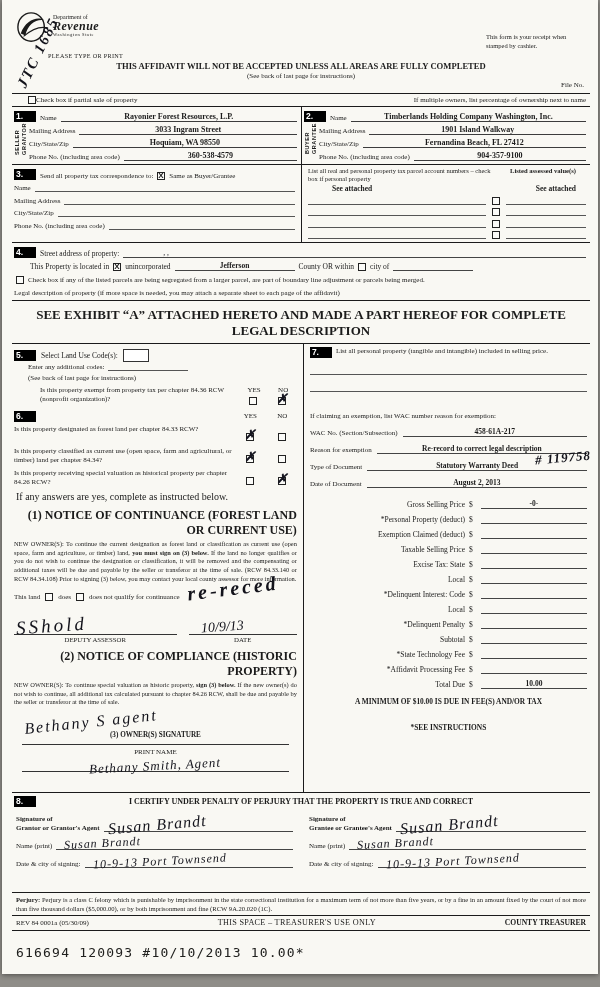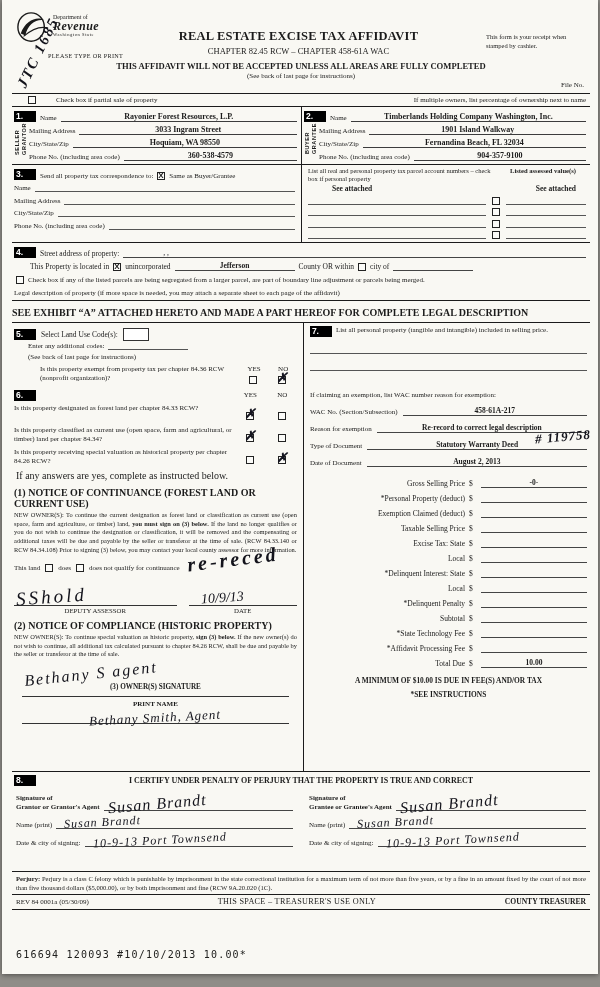--- a/index.html
+++ b/index.html
@@ -23,21 +23,21 @@
   .type-print{position:absolute;left:36px;top:48px;font-size:6.2px;letter-spacing:.3px}
   .title-block{position:absolute;left:120px;right:125px;top:25px;text-align:center}
   .form-title{font-size:12.5px;font-weight:bold;letter-spacing:.2px;white-space:nowrap}
   .form-subtitle{font-size:8.5px;margin-top:2px;white-space:nowrap}
   .receipt-note{position:absolute;right:2px;top:28px;width:102px;font-size:6.5px;line-height:1.4}
   .warning{position:absolute;left:0;right:0;top:57px;text-align:center;font-weight:bold;font-size:8.6px}
   .see-back{position:absolute;left:0;right:0;top:68px;text-align:center;font-size:7px}
   .file-no{position:absolute;right:6px;top:77px;font-size:7px}
   
   .partial-row{display:flex;justify-content:space-between;align-items:center;font-size:7px;padding:2px 4px 2px 16px;border-bottom:1px solid #1b1b1b}
-  .partial-left{display:flex;gap:20px;align-items:flex-end}
+  .partial-left{display:flex;gap:0;align-items:flex-end}
   
   .parties{display:flex;border-bottom:1px solid #1b1b1b}
   .party{width:50%;position:relative;padding:1px 4px 3px 2px}
   .party+.party{border-left:1px solid #1b1b1b}
   .party-head{display:flex;align-items:flex-end;gap:4px;height:14px;font-size:7px}
   .vlabel{position:absolute;left:2px;top:16px;display:flex;gap:1px}
   .vlabel span{writing-mode:vertical-rl;transform:rotate(180deg);font-size:5.5px;font-weight:bold;font-family:"Liberation Sans",sans-serif;letter-spacing:.6px}
   .party .rows{margin-left:15px}
   .frow{display:flex;align-items:flex-end;gap:4px;height:13px;font-size:7px}
   .flabel{white-space:nowrap;font-size:7px}
@@ -53,93 +53,93 @@
   .see-att-row{display:flex;justify-content:space-between;padding:1px 10px 0 24px}
   .see-att{font-weight:bold;font-size:7.5px}
   .parcel-row{display:flex;align-items:flex-end;gap:6px;height:11.5px}
   .pline{flex:1;border-bottom:1px solid #555;min-height:9px}
   .vline{width:80px;border-bottom:1px solid #555;min-height:9px}
   
   .sec4{border-bottom:1px solid #1b1b1b;padding:2px 4px 3px 2px;font-size:7.5px}
   .sec4 .row{display:flex;align-items:flex-end;gap:4px;min-height:13px}
   .sec4 .indent{margin-left:16px}
   .ufill{border-bottom:1px solid #444;text-align:center;font-weight:bold;min-height:10px}
-  .exhibit{font-weight:bold;font-size:10px;padding:6px 0 4px;border-bottom:1px solid #1b1b1b}
+  .exhibit{text-align:center;font-weight:bold;font-size:13px;padding:6px 0 4px;border-bottom:1px solid #1b1b1b}
   
   .main{display:flex;border-bottom:1px solid #1b1b1b}
   .mleft{width:50.5%;padding:3px 6px 4px 2px;border-right:1px solid #1b1b1b;min-height:448px;position:relative}
   .mright{width:49.5%;padding:3px 3px 4px 6px;min-height:448px}
   
   .landuse-row{display:flex;align-items:center;gap:5px;font-size:7.5px;height:16px}
   .lu-box{width:26px;height:13px;border:1px solid #333;background:#fff}
   .s5indent{margin-left:14px;font-size:7px;height:11px;display:flex;align-items:flex-start;gap:4px}
   .s5line{width:80px;border-bottom:1px solid #555;min-height:8px}
   .exempt-row{display:flex;margin-top:2px;gap:4px}
   .exempt-q{flex:1;font-size:7px;line-height:1.3;margin-left:26px}
   .yn{width:58px;text-align:center;flex:none}
   .yn-head{display:flex;justify-content:space-around;font-size:7px}
   .yn-boxes{display:flex;justify-content:space-around;margin-top:3px}
   
   .q-row{display:flex;align-items:flex-start;gap:3px;margin-top:3px}
   .q-head{margin-top:6px;font-size:7px}
   .q-text{flex:1;font-size:7px;line-height:1.28}
   .q-yes,.q-no{width:29px;text-align:center;flex:none;padding-top:1px}
   .if-any{font-size:10px;margin-top:3px;margin-left:2px}
-  .notice-title{font-weight:bold;font-size:10px;text-align:left;margin-top:6px}
+  .notice-title{font-weight:bold;font-size:12px;text-align:right;margin-top:6px}
   .notice-body{font-size:6.4px;line-height:1.34;text-align:justify;margin-top:2px}
   .thisland{position:relative;font-size:7px;margin-top:10px;display:flex;gap:5px;align-items:center}
   .rereced{position:absolute;right:18px;top:-16px;font-size:20px;transform:rotate(-7deg);letter-spacing:3px;font-weight:bold;z-index:2}
   .dep-row{position:relative;display:flex;gap:12px;align-items:flex-end;height:30px;margin-top:4px}
   .dep-sigline{flex:1.5;border-bottom:1px solid #333;position:relative;height:12px}
   .dep-sig{position:absolute;left:2px;bottom:-3px;font-size:19px;transform:rotate(-4deg);letter-spacing:3px;white-space:nowrap}
   .dep-dateline{flex:1;border-bottom:1px solid #333;position:relative;height:12px}
   .dep-date{position:absolute;left:12px;bottom:-1px;font-size:14px;transform:rotate(-4deg);white-space:nowrap}
   .dep-labels{display:flex;gap:12px;font-size:6.8px;margin-top:1px}
   .dep-labels .dl1{flex:1.5;text-align:center}
   .dep-labels .dl2{flex:1;text-align:center}
   .osig-area{position:relative;margin-top:12px}
   .osig-scrawl{position:absolute;left:10px;top:-6px;font-size:16px;transform:rotate(-6deg);letter-spacing:2px;white-space:nowrap;z-index:2}
   .osig-head{text-align:center;font-weight:bold;font-size:7.2px;padding-top:12px}
   .osig-line{border-bottom:1px solid #333;height:6px;margin:0 8px}
-  .printname{text-align:center;font-weight:bold;font-size:7px;margin-top:3px}
+  .printname{text-align:center;font-weight:normal;font-size:7px;margin-top:3px}
   .pn-hand{position:relative;border-bottom:1px solid #333;height:16px;margin:0 8px;text-align:center}
   .pn-hand .hand{font-size:13px;transform:rotate(-3deg);display:inline-block;letter-spacing:1px}
   
   .sec7-head{display:flex;gap:4px;align-items:flex-start}
   .sec7-head .txt{flex:1;font-size:7px;line-height:1.3}
   .blankline{border-bottom:1px solid #555;height:13px;margin-top:4px}
   .exm-intro{font-size:7px;margin-top:20px}
   .exm-row{display:flex;align-items:flex-end;gap:5px;height:15px;font-size:7px;margin-top:2px}
   .exm-fill{flex:1;border-bottom:1px solid #444;text-align:center;font-weight:bold;font-size:7.5px;position:relative;min-height:10px}
   .docnum{position:absolute;right:-4px;top:-11px;font-size:13px;transform:rotate(-5deg);font-weight:bold;letter-spacing:1px;white-space:nowrap}
   .money{margin-top:6px}
   .mrow{display:flex;align-items:flex-end;gap:4px;height:15px;font-size:7.5px}
   .mlabel{flex:1;text-align:right;white-space:nowrap}
   .mdollar{width:8px;text-align:left}
   .mline{width:106px;border-bottom:1px solid #444;text-align:center;font-weight:bold;font-size:7.5px;min-height:10px}
   .min-note{font-weight:bold;font-size:7.4px;text-align:center;margin-top:8px}
-  .see-inst{font-weight:bold;font-size:7.4px;text-align:center;margin-top:5px}
+  .see-inst{font-weight:bold;font-size:7.4px;text-align:center;margin-top:17px}
   
   .sec8{border-bottom:1px solid #1b1b1b;padding:2px 4px 6px;position:relative;min-height:100px}
   .sec8 > .num{position:absolute;left:2px;top:3px}
   .sec8-head{text-align:center;font-weight:bold;font-size:8px;padding:2px 0 4px}
   .sig-cols{display:flex;gap:16px}
   .sig-col{flex:1}
   .sig-row{display:flex;align-items:flex-end;gap:4px;min-height:18px;font-size:7px}
   .sig-lbl{font-weight:bold;line-height:1.25;white-space:nowrap}
   .sig-lbl2{line-height:1.25}
   .sig-fill{flex:1;border-bottom:1px solid #444;position:relative;height:12px}
   .big-sig{position:absolute;left:4px;bottom:-3px;font-size:16px;transform:rotate(-5deg);letter-spacing:1px;white-space:nowrap}
   .med-sig{position:absolute;left:8px;bottom:-2px;font-size:12px;transform:rotate(-3deg);white-space:nowrap;letter-spacing:1px}
   .perjury{font-size:6.6px;line-height:1.38;padding:2px 4px;border-bottom:1px solid #1b1b1b;text-align:justify}
   .footrow{display:flex;justify-content:space-between;align-items:center;padding:2px 4px 3px;border-bottom:1.5px solid #1b1b1b}
   .rev{font-size:7px}
   .tuse{font-size:8.2px;letter-spacing:.3px}
   .ctreas{font-size:7.6px;font-weight:bold}
-  .stamp{position:absolute;left:14px;bottom:14px;font-family:"DejaVu Sans Mono",monospace;font-size:10px;letter-spacing:1.2px;color:#20201e}
+  .stamp{position:absolute;left:14px;bottom:14px;font-family:"DejaVu Sans Mono",monospace;font-size:13px;letter-spacing:1.2px;color:#20201e}
 </style>
 </head>
 <body>
 
 <div class="paper">
 
   <div class="header">
     <div class="corner-note hand">JTC 1685</div>
     <div class="logo-wrap">
       <svg width="34" height="34" viewBox="0 0 36 34">
@@ -147,24 +147,20 @@
         <path d="M5 24 C 10 9, 24 5, 30 10 C 22 8, 12 14, 10 26 Z" fill="#1b1b1b"></path>
         <path d="M8 27 C 16 20, 26 16, 34 18" stroke="#1b1b1b" stroke-width="1.1" fill="none"></path>
       </svg>
       <div class="agency">
         <div class="agency-dept">Department of</div>
         <div class="agency-name">Revenue</div>
         <div class="agency-state">Washington State</div>
       </div>
     </div>
     <div class="type-print">PLEASE TYPE OR PRINT</div>
-    <div class="title-block">
-      <div class="form-title">REAL ESTATE EXCISE TAX AFFIDAVIT</div>
-      <div class="form-subtitle">CHAPTER 82.45 RCW – CHAPTER 458-61A WAC</div>
-    </div>
     <div class="receipt-note">This form is your receipt when stamped by cashier.</div>
     <div class="warning">THIS AFFIDAVIT WILL NOT BE ACCEPTED UNLESS ALL AREAS ARE FULLY COMPLETED</div>
     <div class="see-back">(See back of last page for instructions)</div>
     <div class="file-no">File No.</div>
   </div>
 
   <div class="partial-row">
     <span class="partial-left">
       <span class="cb"></span>
       <span>Check box if partial sale of property</span>
@@ -208,21 +204,21 @@
         <span>BUYER</span>
         <span>GRANTEE</span>
       </div>
       <div class="rows">
         <div class="frow">
           <span class="flabel">Mailing Address</span>
           <span class="fillv">1901 Island Walkway</span>
         </div>
         <div class="frow">
           <span class="flabel">City/State/Zip</span>
-          <span class="fillv">Fernandina Beach, FL  32034</span>
+          <span class="fillv">Fernandina Beach, FL  27412</span>
         </div>
         <div class="frow">
           <span class="flabel">Phone No. (including area code)</span>
           <span class="fillv">904-357-9100</span>
         </div>
       </div>
     </div>
   </div>
 
   <div class="sec3">
@@ -456,21 +452,21 @@
           <span class="mlabel">Excise Tax: State</span>
             <span class="mdollar">$</span>
             <span class="mline"></span>
         </div>
         <div class="mrow">
           <span class="mlabel">Local</span>
             <span class="mdollar">$</span>
             <span class="mline"></span>
         </div>
         <div class="mrow">
-          <span class="mlabel">*Delinquent Interest: State</span>
+          <span class="mlabel">*Delinquent Interest: Code</span>
             <span class="mdollar">$</span>
             <span class="mline"></span>
         </div>
         <div class="mrow">
           <span class="mlabel">Local</span>
             <span class="mdollar">$</span>
             <span class="mline"></span>
         </div>
         <div class="mrow">
           <span class="mlabel">*Delinquent Penalty</span>

